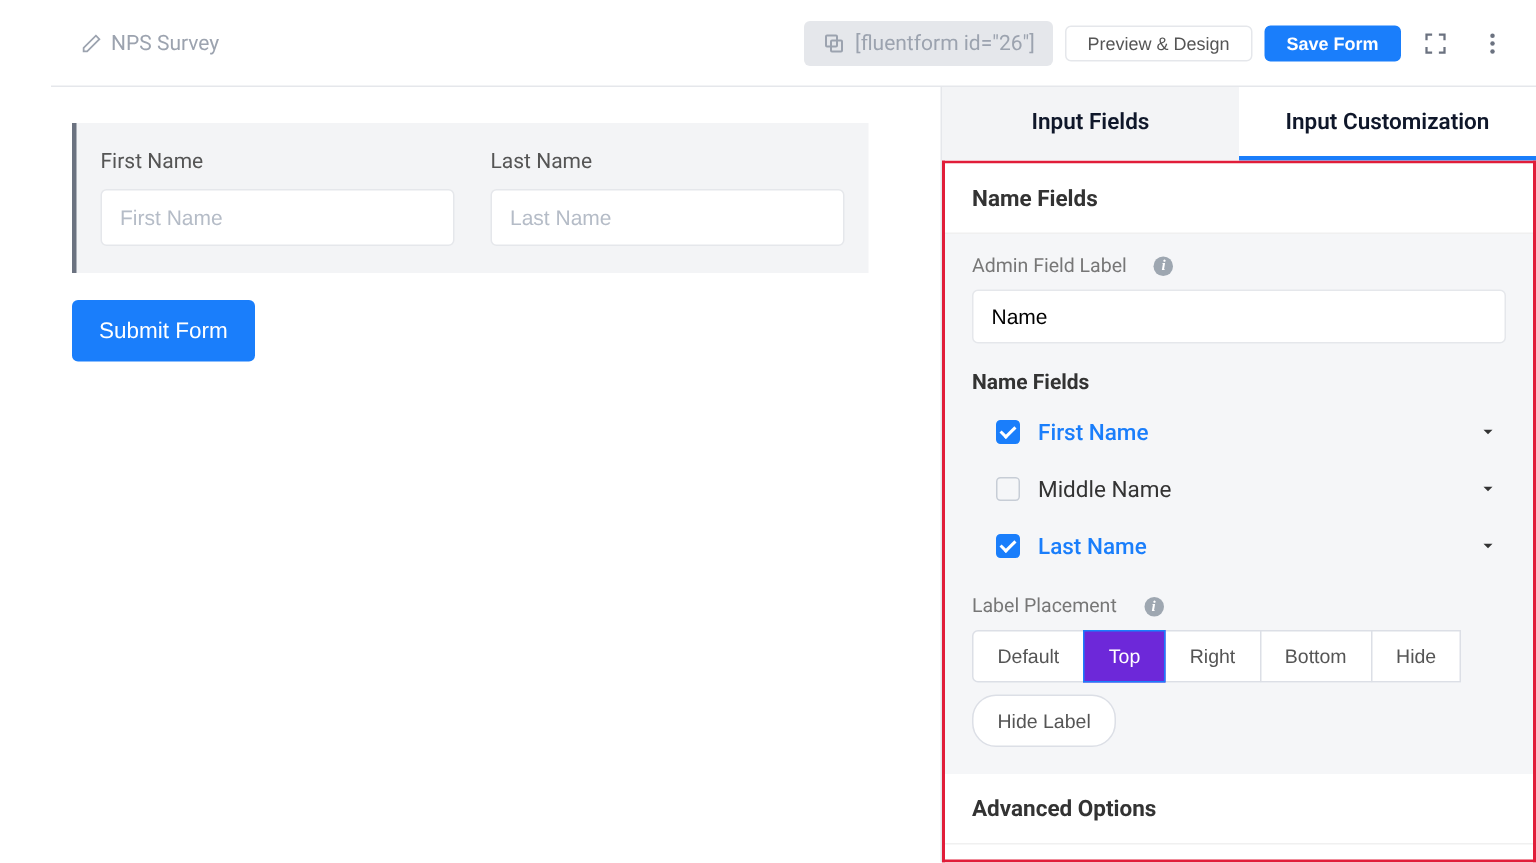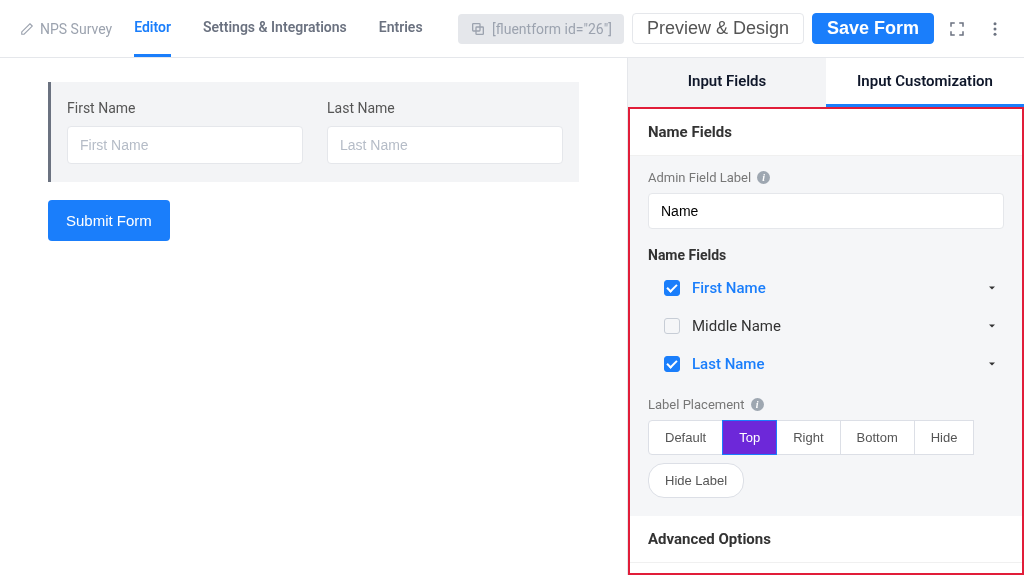--- a/index.html
+++ b/index.html
@@ -1,26 +1,26 @@
 <!DOCTYPE html>
 <html><head>
 <meta charset="utf-8">
 <style>
   * { box-sizing: border-box; margin: 0; padding: 0; }
   body { font-family: -apple-system, BlinkMacSystemFont, "Segoe UI", Roboto, Arial, sans-serif; font-size: 14px; color: #333; background: #fff; width: 1024px; height: 575px; overflow: hidden; }
-  .topbar { display: flex; align-items: center; height: 58px; border-bottom: 1px solid #e5e7eb; padding: 0 14px 0 20px; gap: 8px; }
+  .topbar { display: flex; align-items: center; height: 58px; border-bottom: 1px solid #e5e7eb; padding: 0 14px 0 20px; gap: 8px; margin-left: 34px; }
   .form-title { display: flex; align-items: center; gap: 6px; color: #9ca3af; font-size: 14px; margin-right: 14px; }
   .form-title svg { width: 14px; height: 14px; }
   .nav { display: flex; gap: 32px; height: 100%; align-items: center; }
   .nav-item { color: #6b7280; font-weight: 600; font-size: 14px; height: 100%; display: flex; align-items: center; border-bottom: 3px solid transparent; cursor: pointer; }
   .nav-item.active { color: #1a7efb; border-bottom-color: #1a7efb; }
   .topbar-spacer { flex: 1; }
   .shortcode-pill { display: flex; align-items: center; gap: 6px; background: #e5e7eb; border-radius: 4px; padding: 7px 12px; color: #9ca3af; font-size: 14px; cursor: pointer; }
   .shortcode-pill svg { width: 16px; height: 16px; }
-  .btn { border: 1px solid #e5e7eb; background: #fff; border-radius: 4px; padding: 4px 14px; font-size: 18px; color: #555; cursor: pointer; font-weight: 500; }
+  .btn { border: 1px solid #e5e7eb; background: #fff; border-radius: 4px; padding: 4px 14px; font-size: 12px; color: #555; cursor: pointer; font-weight: 500; }
   .btn.primary { background: #1a7efb; border-color: #1a7efb; color: #fff; font-weight: 600; }
   .icon-btn { background: none; border: none; padding: 6px; cursor: pointer; color: #6b7280; display: flex; align-items: center; }
   .icon-btn svg { width: 18px; height: 18px; }
 
   .main { display: flex; height: calc(100% - 58px); }
   .canvas { flex: 1; padding: 24px 48px; }
   .field-block { background: #f3f4f6; border-left: 3px solid #6b7280; padding: 18px 16px; display: flex; gap: 24px; }
   .field-col { flex: 1; }
   .field-label { font-size: 14px; color: #555; margin-bottom: 10px; display: block; }
   .field-input { width: 100%; padding: 10px 12px; border: 1px solid #e5e7eb; border-radius: 4px; font-size: 14px; color: #555; }
@@ -28,21 +28,21 @@
   .submit-btn { margin-top: 18px; background: #1a7efb; color: #fff; border: none; border-radius: 4px; padding: 12px 18px; font-size: 15px; cursor: pointer; }
 
   .sidebar { width: 397px; border-left: 1px solid #e5e7eb; display: flex; flex-direction: column; }
   .side-tabs { display: flex; }
   .side-tab { flex: 1; text-align: center; padding: 14px 4px; font-size: 15px; font-weight: 600; color: #0f172a; background: #f3f4f6; cursor: pointer; }
   .side-tab.active { background: #fff; border-bottom: 3px solid #1a7efb; }
   .panel-wrap { border: 2px solid #e11d39; border-top: none; flex: 1; overflow: auto; }
   .redtop { border-top: 2px solid #e11d39; }
   .section-head { display: flex; align-items: center; justify-content: space-between; padding: 14px 18px; font-weight: 700; font-size: 15px; cursor: pointer; background: #fff; border-bottom: 1px solid #f0f0f0; }
   .section-body { background: #f5f6f8; padding: 14px 18px 18px; }
-  .ctl-label { font-size: 13px; color: #777; margin-bottom: 8px; display: flex; align-items: center; gap: 6px; text-align: right; }
+  .ctl-label { font-size: 13px; color: #777; margin-bottom: 8px; display: flex; align-items: center; gap: 18px; text-align: right; }
   .info-icon { display: inline-flex; width: 13px; height: 13px; border-radius: 50%; background: #9ea7b1; color: #fff; font-size: 10px; font-style: italic; font-weight: bold; align-items: center; justify-content: center; font-family: Georgia, serif; }
   .text-input { width: 100%; padding: 9px 12px; border: 1px solid #e5e7eb; border-radius: 4px; font-size: 14px; background: #fff; }
   .subhead { font-weight: 700; font-size: 14px; color: #333; margin: 18px 0 6px; }
   .check-row { display: flex; align-items: center; padding: 10px 6px 10px 16px; cursor: pointer; }
   .check-row .cb { width: 16px; height: 16px; border-radius: 3px; border: 1px solid #c7cdd6; margin-right: 12px; display: flex; align-items: center; justify-content: center; flex-shrink: 0; }
   .check-row .cb.checked { background: #1a7efb; border-color: #1a7efb; }
   .check-row .cb.checked::after { content: ""; width: 4px; height: 8px; border: solid #fff; border-width: 0 2px 2px 0; transform: rotate(45deg); margin-top: -2px; }
   .check-row .cl { font-size: 15px; flex: 1; }
   .check-row.on .cl { color: #1a7efb; font-weight: 500; }
   .check-row .caret { margin-left: auto; }
@@ -58,31 +58,20 @@
 </style>
 </head>
 <body>
 
 <div class="topbar">
   <div class="form-title">
     <svg viewBox="0 0 24 24" fill="none" stroke="currentColor" stroke-width="2">
         <path d="M17 3l4 4L7 21H3v-4L17 3z"></path>
       </svg>
     <span>NPS Survey</span>
-  </div>
-  <div class="nav">
-    <div class="nav-item active">
-        <span>Editor</span>
-      </div>
-    <div class="nav-item">
-        <span>Settings &amp; Integrations</span>
-      </div>
-    <div class="nav-item">
-        <span>Entries</span>
-      </div>
   </div>
   <div class="topbar-spacer"></div>
   <div class="shortcode-pill">
     <svg viewBox="0 0 24 24" fill="none" stroke="currentColor" stroke-width="2">
         <rect x="9" y="9" width="11" height="11" rx="1"></rect>
         <rect x="4" y="4" width="11" height="11" rx="1"></rect>
       </svg>
     <span>[fluentform id="26"]</span>
   </div>
   <button class="btn">Preview &amp; Design</button>

